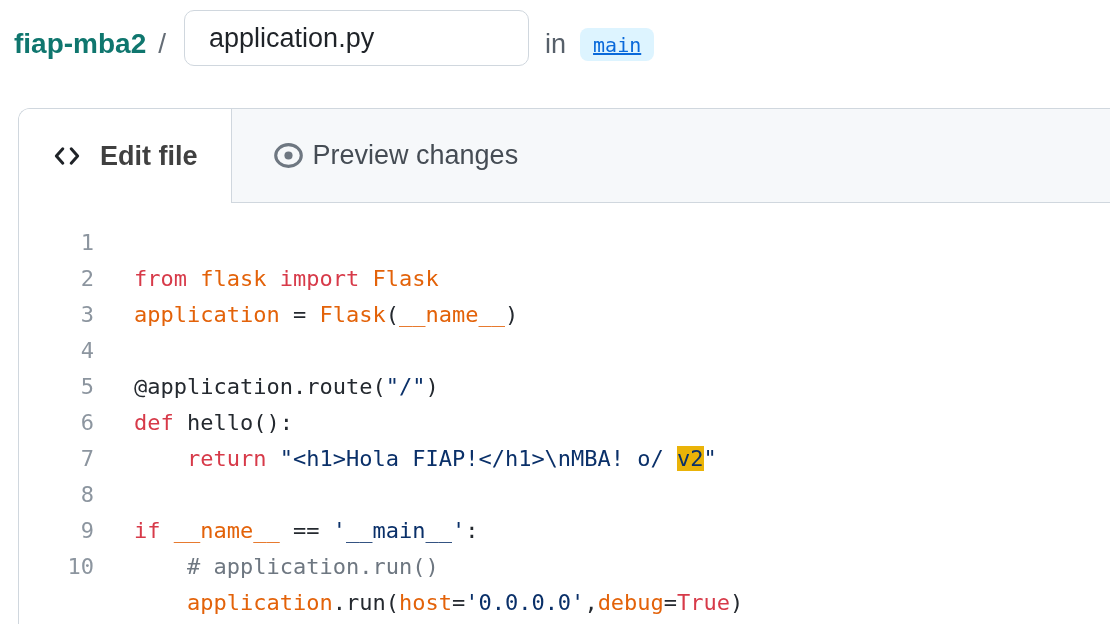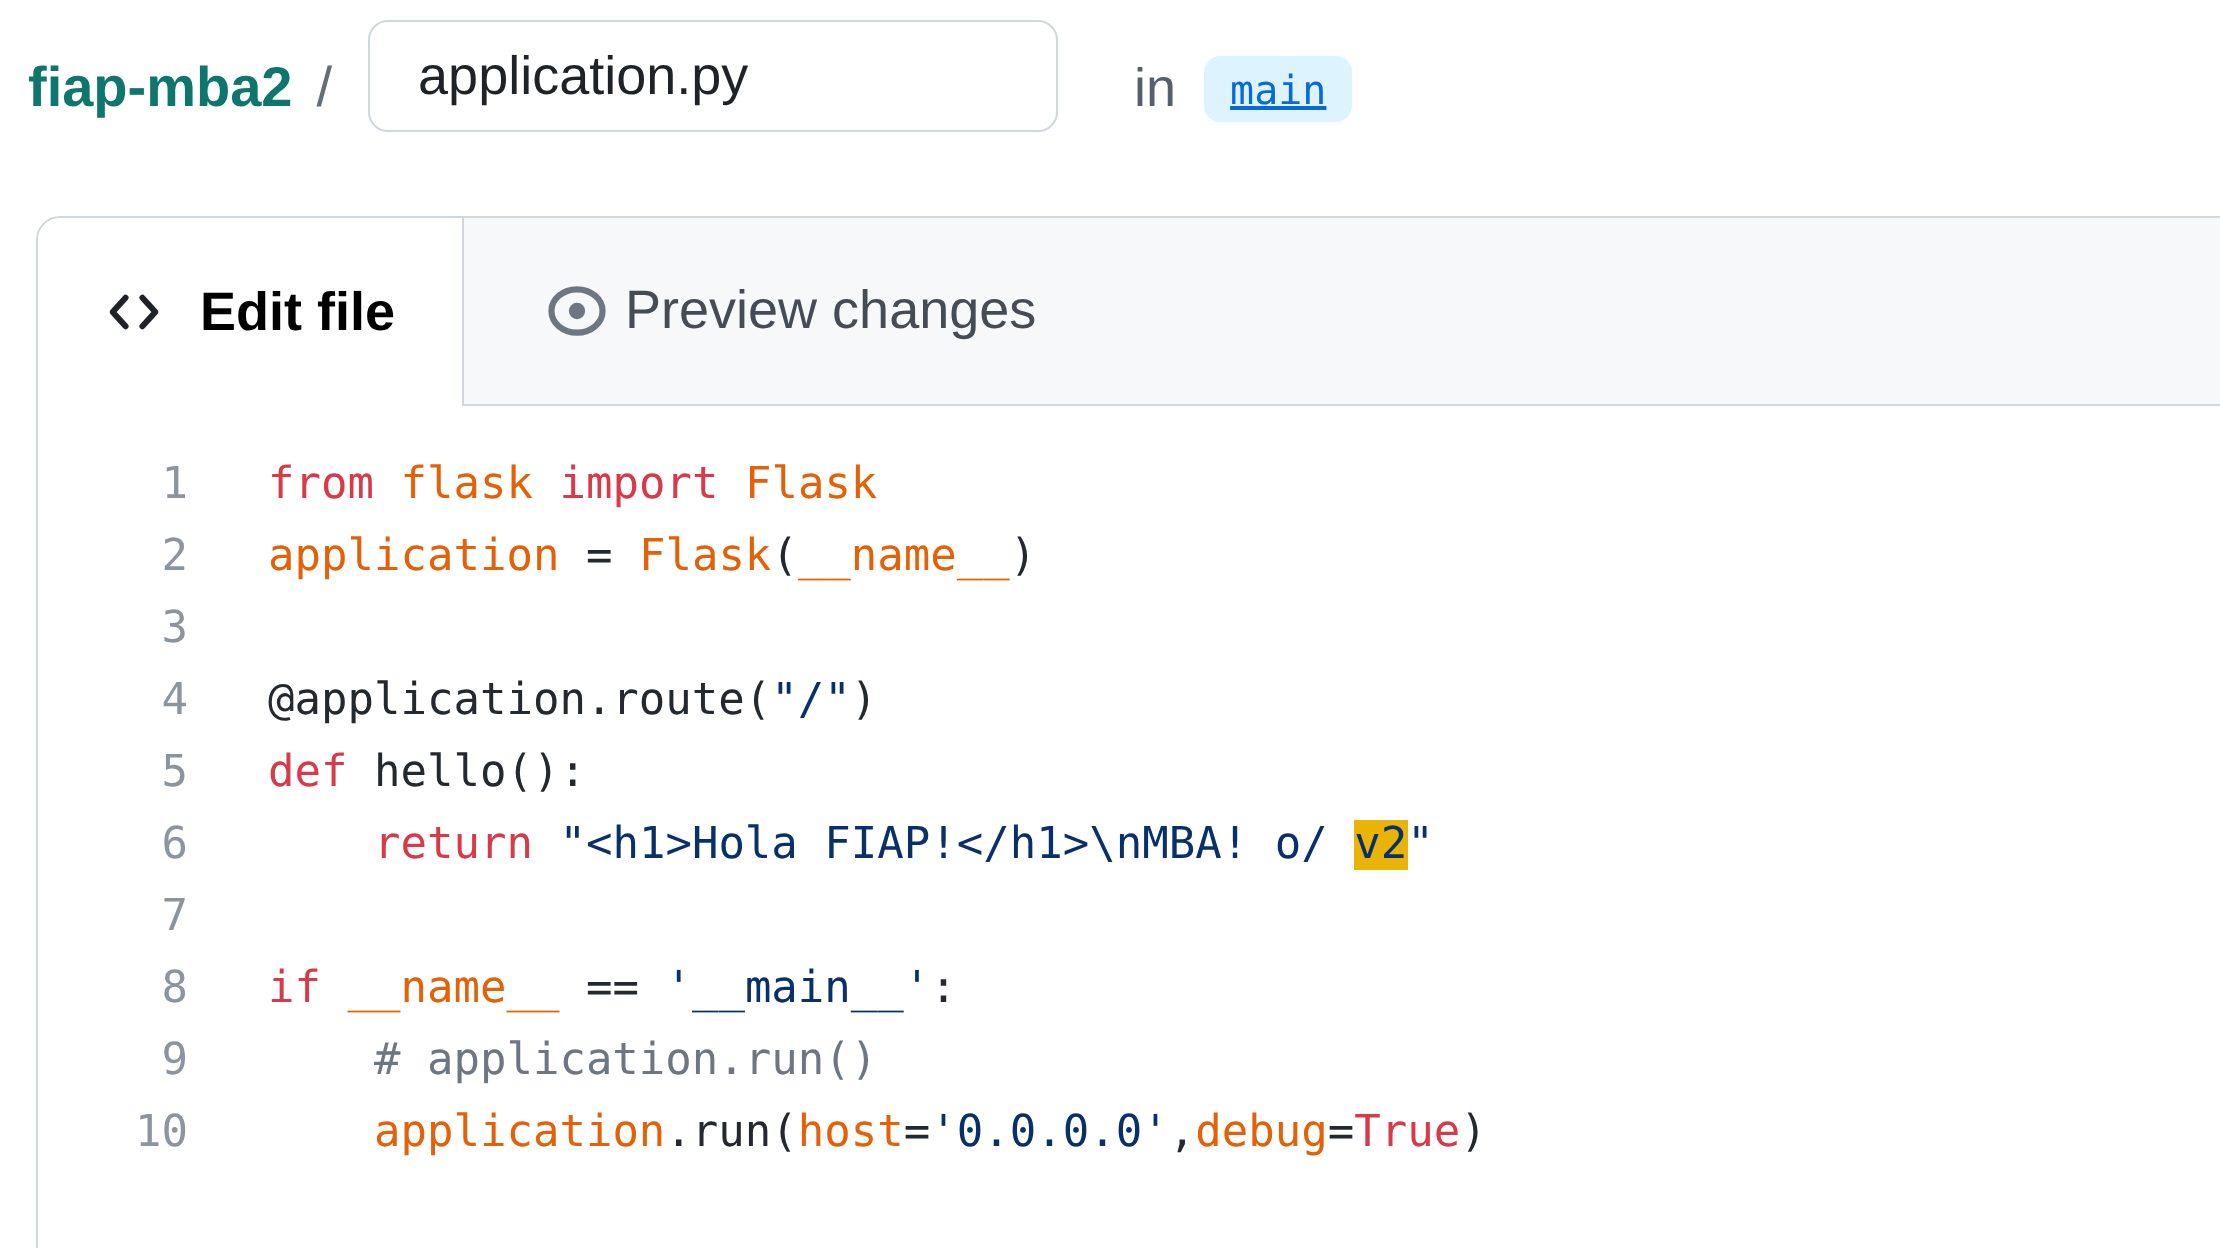--- a/index.html
+++ b/index.html
@@ -8,55 +8,55 @@
 
   
   .header { display:flex; align-items:center; padding:16px 0 0 14px; height:72px; }
   .repo-link { color:#0f766e; font-size:28px; font-weight:700; text-decoration:none; cursor:pointer; }
   .sep { color:#656d76; font-size:28px; margin:0 10px 0 12px; }
   .filename-input {
     width:345px; height:56px; border:1.5px solid #d0d7de; border-radius:10px;
     font-size:27px; color:#1f2328; padding:0 24px; margin:0 16px 12px 8px;
     font-family:"Liberation Sans", sans-serif; background:#fff; outline:none;
   }
-  .in-label { color:#57606a; font-size:27px; margin-right:14px;margin-left:22px; }
+  .in-label { color:#57606a; font-size:27px; margin-right:14px; }
   .branch-badge {
     font-family:"DejaVu Sans Mono", monospace; font-size:20px; color:#0969da;
     background:#ddf4ff; padding:5px 13px 4px 13px; border-radius:8px;text-decoration:underline;
   }
 
   
   .editor-panel {
     margin:36px 0 0 18px; width:1100px; height:560px;
     border-top:1.5px solid #d0d7de; border-left:1.5px solid #d0d7de;
     border-top-left-radius:12px; background:#fff;
   }
   .tab-bar { display:flex; height:94px; border-top-left-radius:12px; }
   .tab-active {
     display:flex; align-items:center; gap:15px;
     background:#fff; border-right:1.5px solid #d0d7de;
     border-top-left-radius:11px; padding:0 33px 0 30px;
-    font-size:27px; font-weight:700; color:#000000; cursor:pointer;
+    font-size:27px; font-weight:700; color:#404040; cursor:pointer;
   }
   .tab-rest {
     flex:1; display:flex; background:#f6f8fa;
     border-bottom:1.5px solid #d0d7de;
   }
   .tab-inactive {
     display:flex; align-items:center; gap:9px;
     padding:0 44px 0 41px; font-size:27px; color:#454c54; cursor:pointer;
   }
   .tab-icon { display:flex; align-items:center; }
 
   
   .code-editor { padding-top:22px; font-family:"DejaVu Sans Mono", monospace;
                  font-size:22px; line-height:36px; }
   .code-line { display:flex; height:36px; }
   .ln { width:75px; text-align:right; color:#8c959f; flex-shrink:0; user-select:none; }
-  .lc { padding-left:40px; white-space:pre; color:#24292f; }
+  .lc { padding-left:40px; white-space:pre; color:#24292f;margin-top:36px; }
   .tok-k { color:#d73a49; }
   .tok-v { color:#e36209; }
   .tok-s { color:#0a3069; }
   .tok-c { color:#6e7781; }
   .tok-p { color:#24292f; }
   .tok-hl { background:#eab308; }
 </style>
 </head>
 <body>
 

